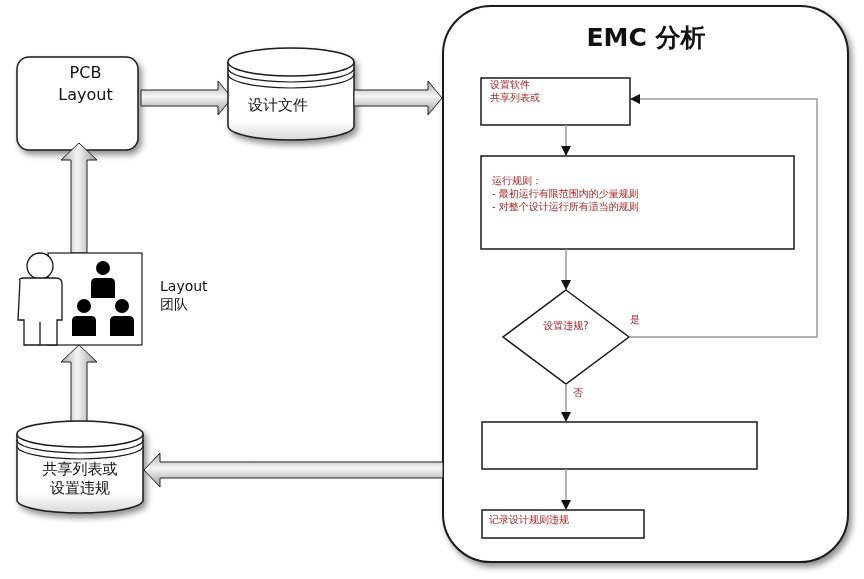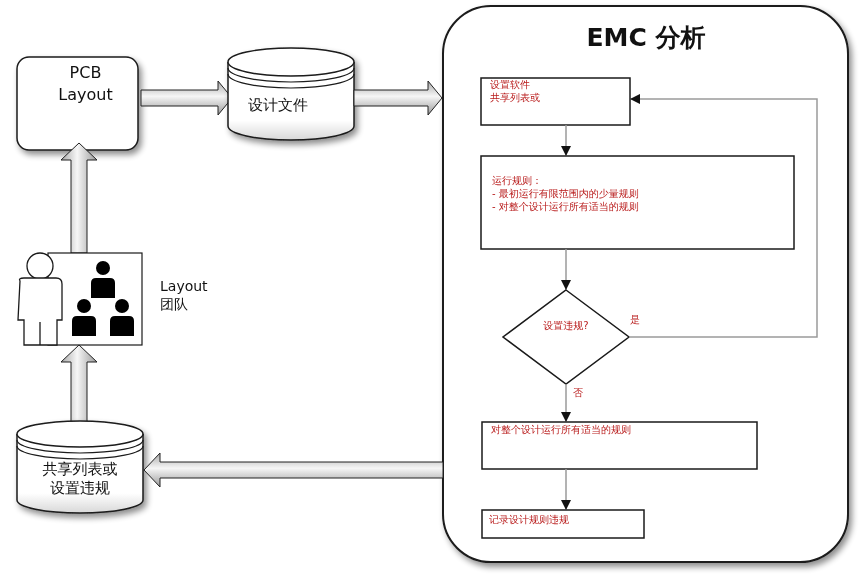--- a/index.html
+++ b/index.html
@@ -133,16 +133,15 @@
   <div>运行规则：</div>
   <div>- 最初运行有限范围内的少量规则</div>
   <div>- 对整个设计运行所有适当的规则</div>
 </div>
 
 <div class="boxtext" style="left:503px; top:320px; width:126px; text-align:center;">设置违规?</div>
 <div class="boxtext" style="left:630px; top:314px;">是</div>
 <div class="boxtext" style="left:573px; top:387px;">否</div>
 
 <div class="boxtext" style="left:491px; top:424px;">
-  <div>对整个设计运行所有适当的规则</div>
 </div>
 
 <div class="boxtext" style="left:489px; top:514px;">记录设计规则违规</div>
 
 </body></html>

